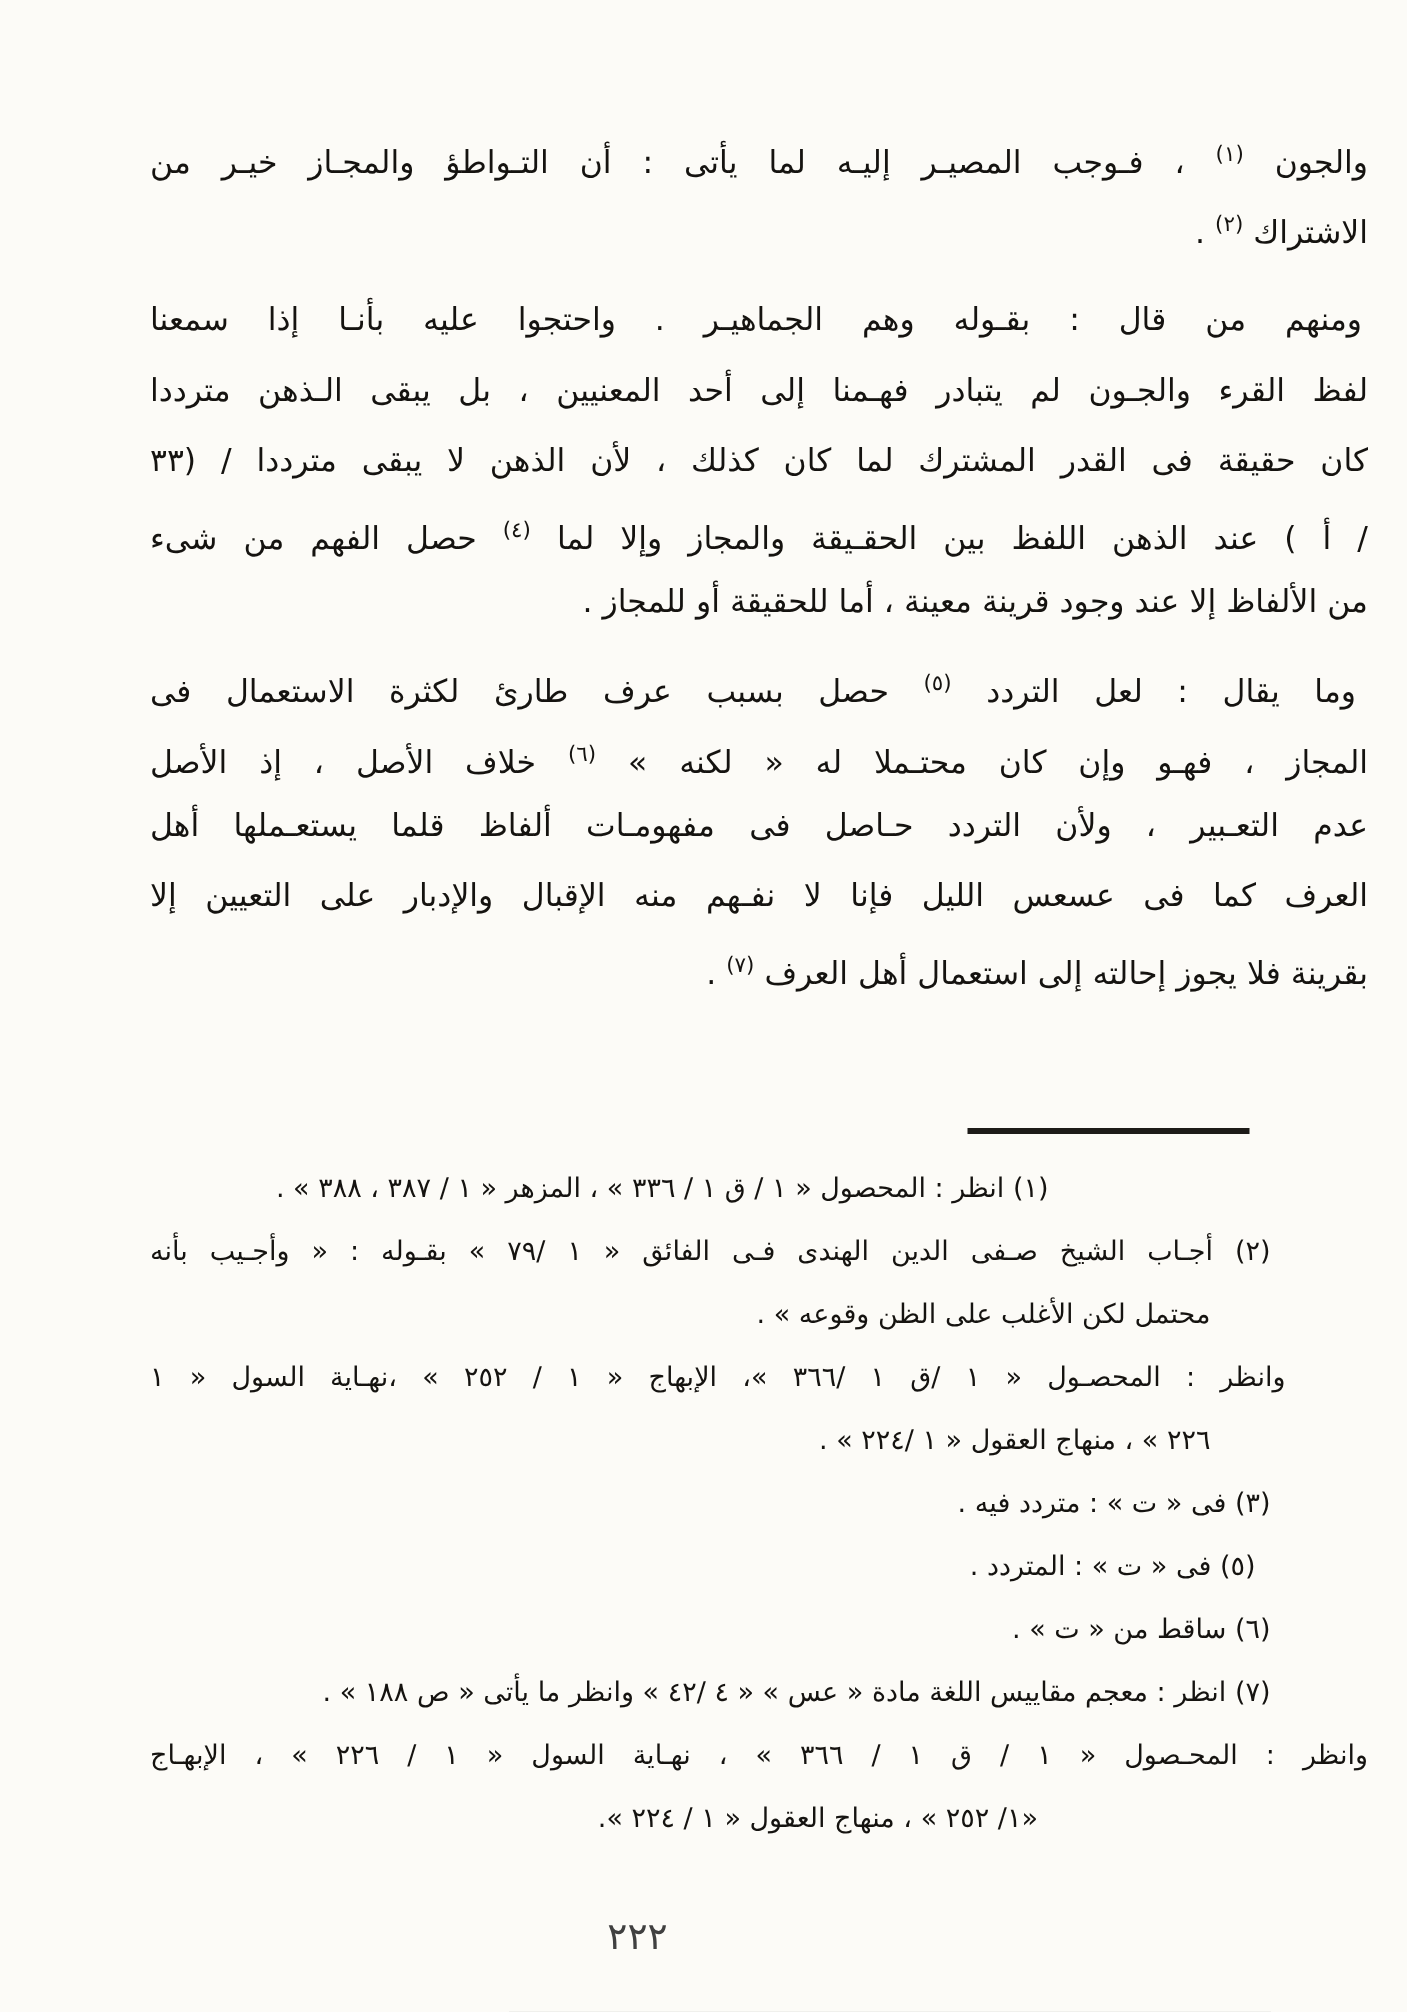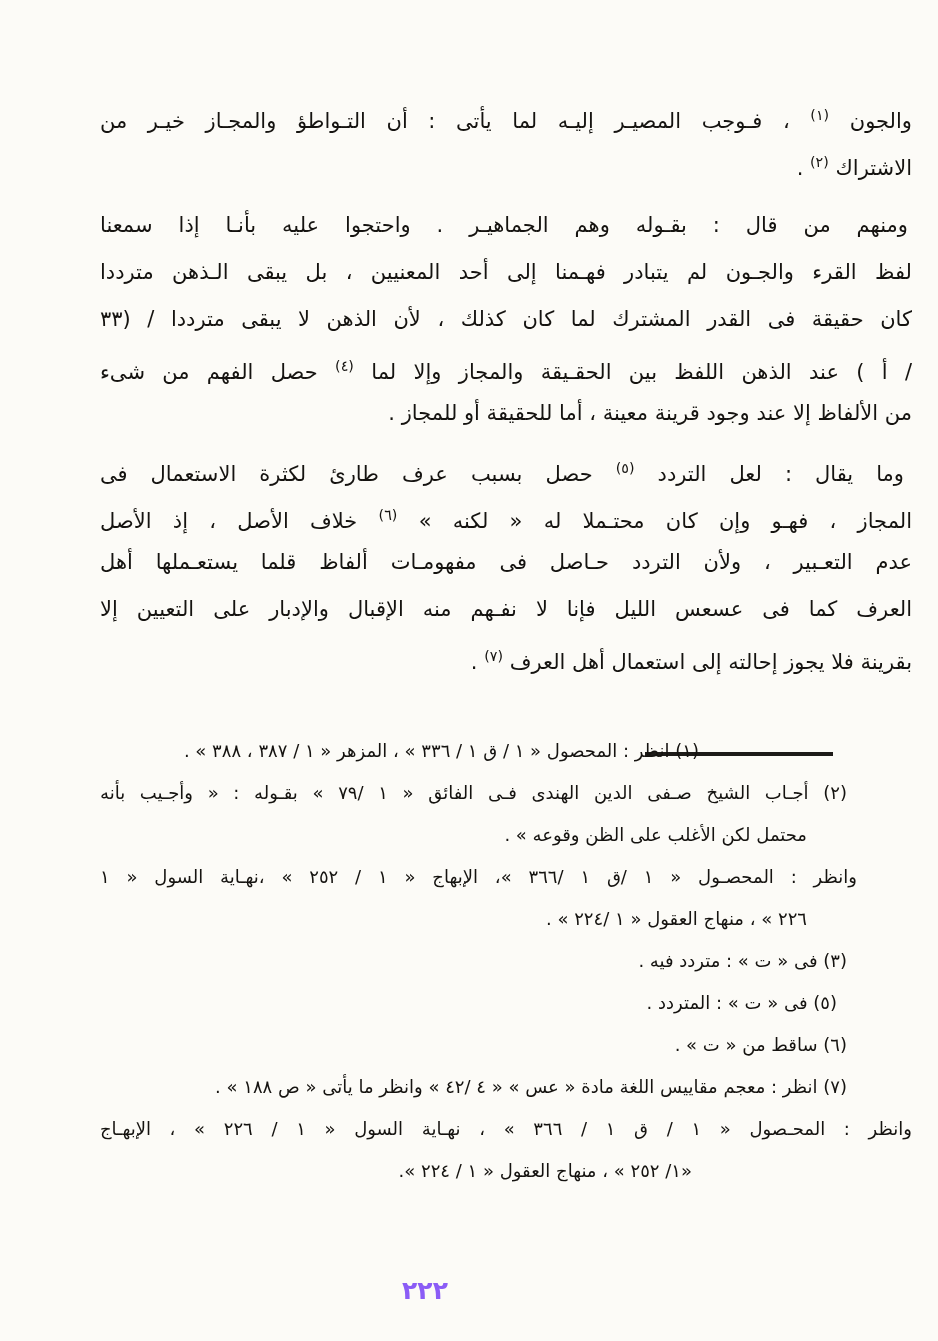--- a/index.html
+++ b/index.html
@@ -7,21 +7,21 @@
     position:relative;
     width:938px;height:1341px;
     background:#fcfbf7;
     overflow:hidden;
     direction:rtl;
     font-family:"DejaVu Sans",sans-serif;
     color:#151310;
   }
   .body-text{
     position:absolute;
-    top:92px;right:26px;width:812px;
+    top:80px;right:26px;width:812px;
   }
   .m-line{
     font-size:21px;
     line-height:47px;
     height:47px;
     overflow:hidden;
   }
   .para-2{margin-top:16px;}
   .para-3{margin-top:8px;}
   .just{text-align:justify;text-align-last:justify;}
@@ -32,35 +32,35 @@
     letter-spacing:0;
   }
   .fn-divider{
     position:absolute;
     top:752px;left:645px;
     width:188px;height:4px;
     background:#1d1b18;
   }
   .footnotes{
     position:absolute;
-    top:730px;right:26px;width:812px;
+    top:772px;right:26px;width:812px;
   }
   .f-line{
     font-size:18px;
     line-height:42px;
     height:42px;
     overflow:hidden;
   }
   .page-number{
     position:absolute;
     top:1276px;left:0;right:88px;
     text-align:center;
     font-size:25px;
-    font-weight:bold;
-    color:#8b5cf6;
+    font-weight:normal;
+    color:#404040;
   }
 </style>
 </head>
 <body>
 
 <div class="page">
   <main class="body-text" id="main-text">
       <div class="para para-1">
         <div class="m-line just"><span>والجون </span><span class="fn-ref">(١)</span><span> ، فـوجب المصيـر إليـه لما يأتى : أن التـواطؤ والمجـاز خيـر من</span></div>
         <div class="m-line ralign"><span>الاشتراك </span><span class="fn-ref">(٢)</span><span> .</span></div>

